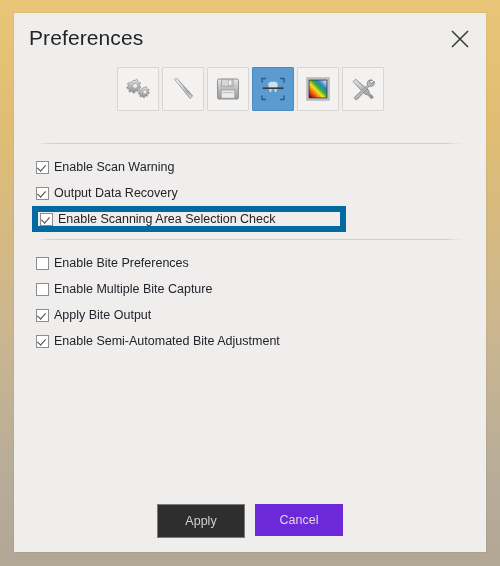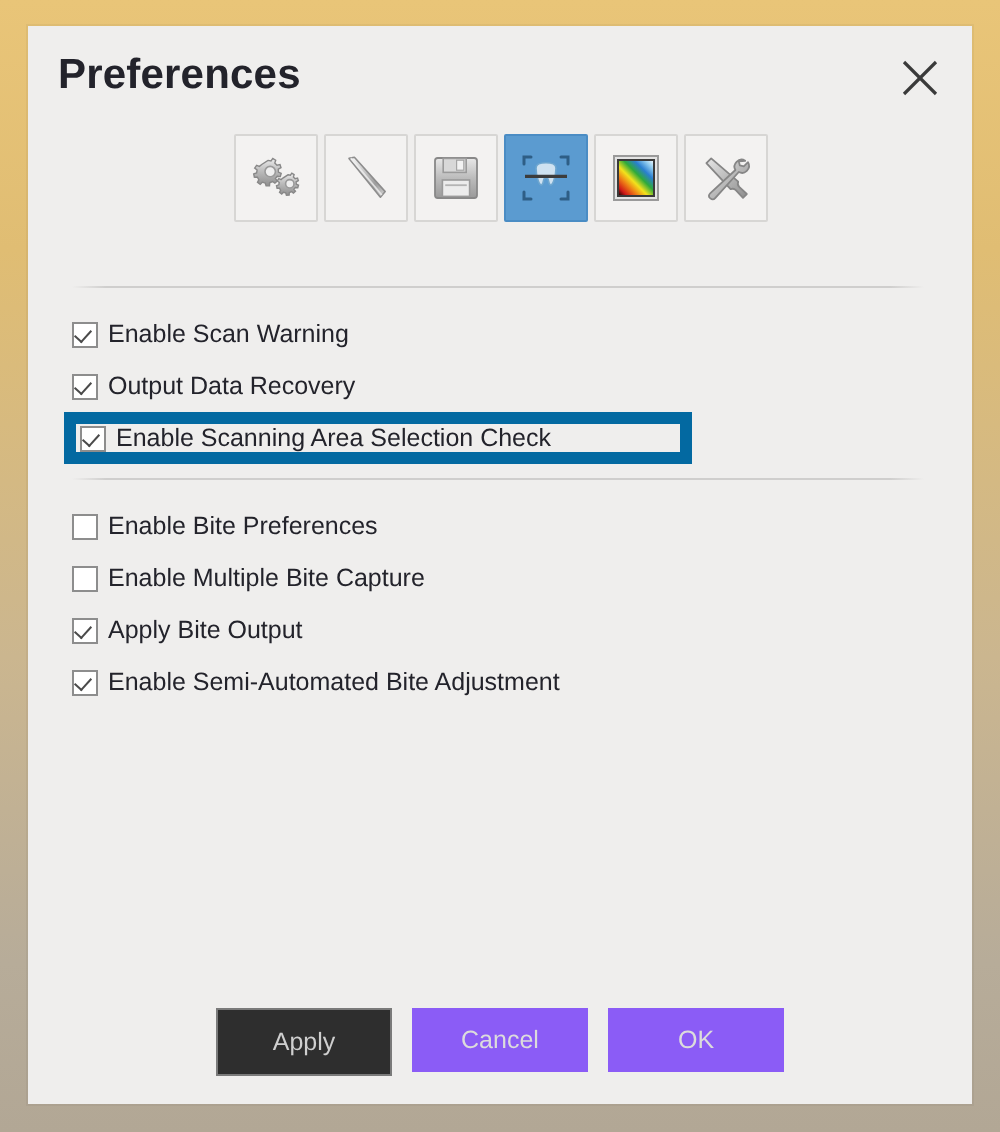--- a/index.html
+++ b/index.html
@@ -40,21 +40,21 @@
     width: 100%;
     height: 56px;
   }
   #dialog-title {
     position: absolute;
     left: 15px;
     top: 13px;
     font-size: 21px;
     color: #23232b;
     letter-spacing: 0.1px;
-    font-weight: 700;
+    font-weight: 400;
     white-space: nowrap;
   }
   #close-button {
     position: absolute;
     right: 11px;
     top: 11px;
     width: 30px;
     height: 30px;
     display: flex;
     align-items: center;
@@ -176,21 +176,21 @@
     font-family: "Liberation Sans", sans-serif;
     padding: 16px;
     box-sizing: border-box;
   }
   .dlg-btn.apply {
     background: #2e2e2e;
     border: 1px solid #7a7a7a;
     color: #cfcfcf;
   }
   .dlg-btn.plain {
-    background: #8b5cf6;
+    background: #6d28d9;
     color: #dcdcdc;
   }
 </style>
 </head>
 <body>
 
 <div id="window-frame">
   <div id="dialog-body">
 
     <div id="titlebar">
@@ -352,17 +352,16 @@
       </div>
       <div class="check-row">
         <span class="cbox checked"></span>
         <span class="check-label">Enable Semi-Automated Bite Adjustment</span>
       </div>
     </div>
 
     <div id="footer">
       <button class="dlg-btn apply">Apply</button>
       <button class="dlg-btn plain">Cancel</button>
-      <button class="dlg-btn plain">OK</button>
     </div>
 
   </div>
 </div>
 
 </body></html>

